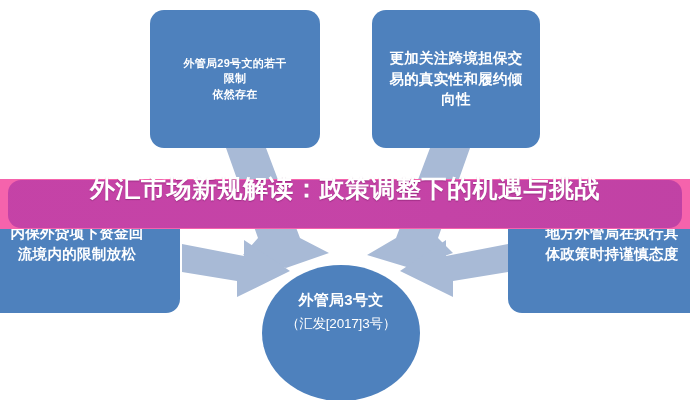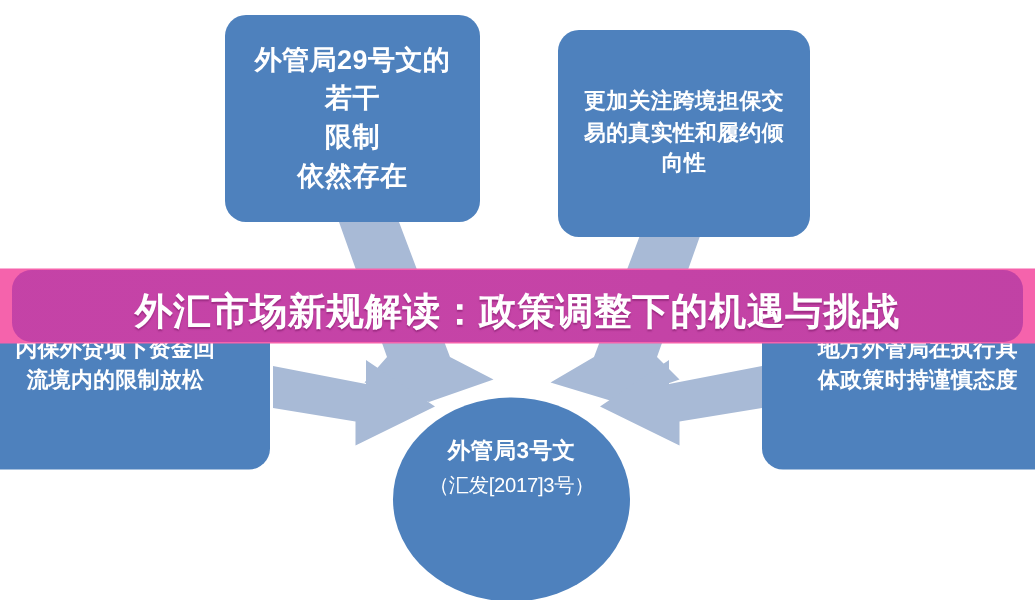--- a/index.html
+++ b/index.html
@@ -25,22 +25,22 @@
     display:flex;
     align-items:center;
     justify-content:center;
     text-align:center;
     z-index:2;
     line-height:1.42;
     letter-spacing:0.3px;
   }
   .node .txt{padding:0 12px;white-space:pre-line;}
 
-  #box-top-left{left:150px;top:10px;width:170px;height:138px;font-size:18px;}
-  #box-top-right{left:372px;top:20px;width:168px;height:138px;font-size:14.5px;}
+  #box-top-left{left:150px;top:10px;width:170px;height:138px;font-size:11px;}
+  #box-top-right{left:372px;top:10px;width:168px;height:138px;font-size:14.5px;}
 
   
   #box-left{left:-40px;top:205px;width:220px;height:108px;font-size:14.5px;align-items:flex-start;}
   #box-left .txt{padding-top:18px;padding-left:26px;}
   #box-right{left:508px;top:205px;width:222px;height:108px;font-size:14.5px;align-items:flex-start;}
   #box-right .txt{padding-top:18px;padding-right:26px;}
 
   
   #center-oval{
     position:absolute;
@@ -64,21 +64,21 @@
   }
   #banner-inner{
     position:absolute;left:8px;top:180px;width:674px;height:48px;
     background:#b4389f;
     background:linear-gradient(90deg,#bf3fa6 0%,#c040a6 50%,#bb3ea4 100%);
     border-radius:13px;
     z-index:6;
     opacity:.90;
   }
   #banner-title{
-    position:absolute;left:0;top:182px;width:690px;height:50px;
+    position:absolute;left:0;top:163px;width:690px;height:50px;
     z-index:7;
     display:flex;align-items:center;justify-content:center;
     color:#ffffff;
     font-size:25px;
     font-weight:bold;
     letter-spacing:.5px;
     text-shadow:0 1px 1px rgba(90,0,70,.35);
     white-space:nowrap;
   }
 </style>

